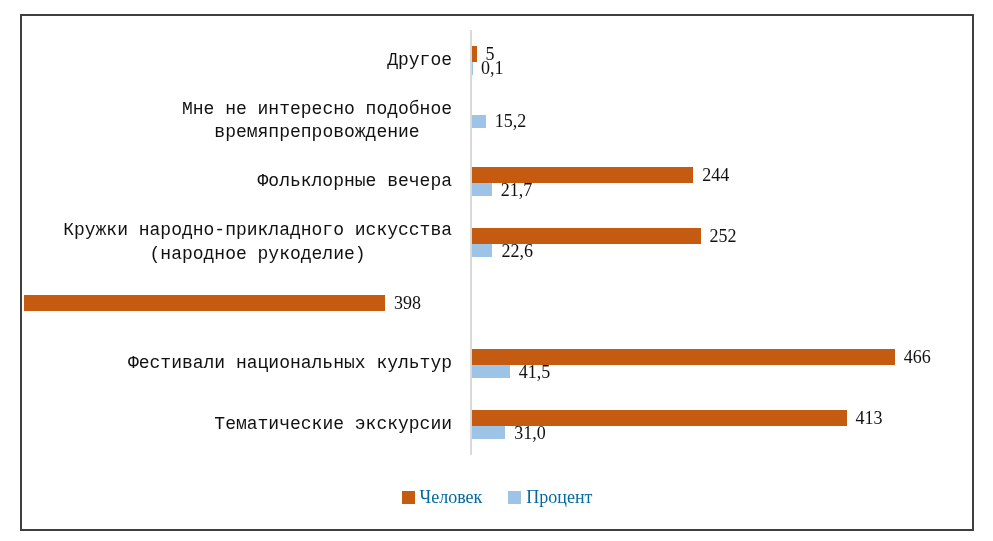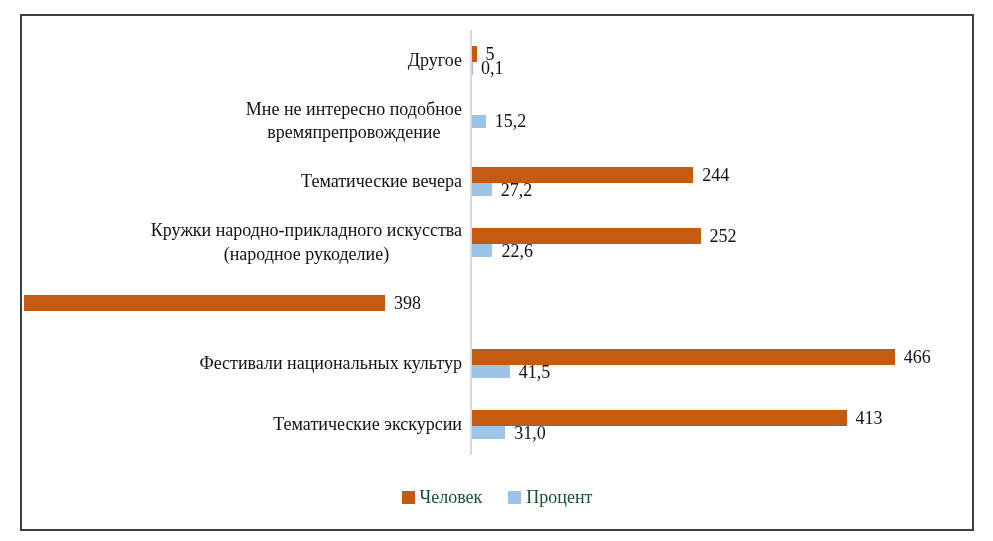--- a/index.html
+++ b/index.html
@@ -20,21 +20,22 @@
   }
   .rows {
     position:absolute; left:0; top:14px;
     width:100%; height:425px;
     display:flex; flex-direction:column;
   }
   .row { flex:1 1 0; display:flex; align-items:center; }
   .cat {
     width:448px; flex:0 0 448px;
     display:flex; justify-content:flex-end; align-items:flex-start;
-    padding-right:8px;
+    padding-right:18px;
+    font-family:Liberation Mono, monospace;
   }
   .cat span {
     font-size:18px; line-height:1.28;
     text-align:center; white-space:pre-line;
     color:#111111;
   }
   .bars { flex:1 1 auto; display:flex; flex-direction:column; justify-content:center; padding-left:2px; }
   .bar-line { display:flex; align-items:center; }
   .bar-line.people { height:16px; }
   .bar-line.percent { height:13px; }
@@ -46,21 +47,21 @@
   .axis-line {
     position:absolute; left:448px; top:14px;
     width:2px; height:425px; background:#d9d9d9;
   }
   .legend {
     position:absolute; left:0; top:471px; width:100%;
     display:flex; justify-content:center; align-items:center; gap:26px;
   }
   .legend-item { display:flex; align-items:center; }
   .swatch { width:13px; height:13px; margin-right:5px; flex:0 0 auto; }
-  .legend-label { font-size:18px; color:#14532d;font-family:Liberation Serif, serif; }
+  .legend-label { font-size:18px; color:#0369a1;font-family:Liberation Serif, serif; }
 </style>
 </head>
 <body>
 
 <div class="canvas">
   <div class="frame">
 
     <div class="rows">
 
       <div class="row">
@@ -87,30 +88,30 @@
         <div class="bars">
           <div class="bar-line percent">
               <div class="bar" style="width: 13.7864px; background-color: rgb(157, 195, 230);"></div>
               <span class="val">15,2</span>
             </div>
         </div>
       </div>
 
       <div class="row">
         <div class="cat">
-            <span>Тематические вечера</span>
+            <span>Фольклорные вечера</span>
           </div>
         <div class="bars">
           <div class="bar-line people">
               <div class="bar" style="width: 221.308px; background-color: rgb(197, 90, 17);"></div>
               <span class="val">244</span>
             </div>
           <div class="bar-line percent">
               <div class="bar" style="width: 19.6819px; background-color: rgb(157, 195, 230);"></div>
-              <span class="val">27,2</span>
+              <span class="val">21,7</span>
             </div>
         </div>
       </div>
 
       <div class="row">
         <div class="cat">
             <span>Кружки народно-прикладного искусства
 (народное рукоделие)</span>
           </div>
         <div class="bars">

